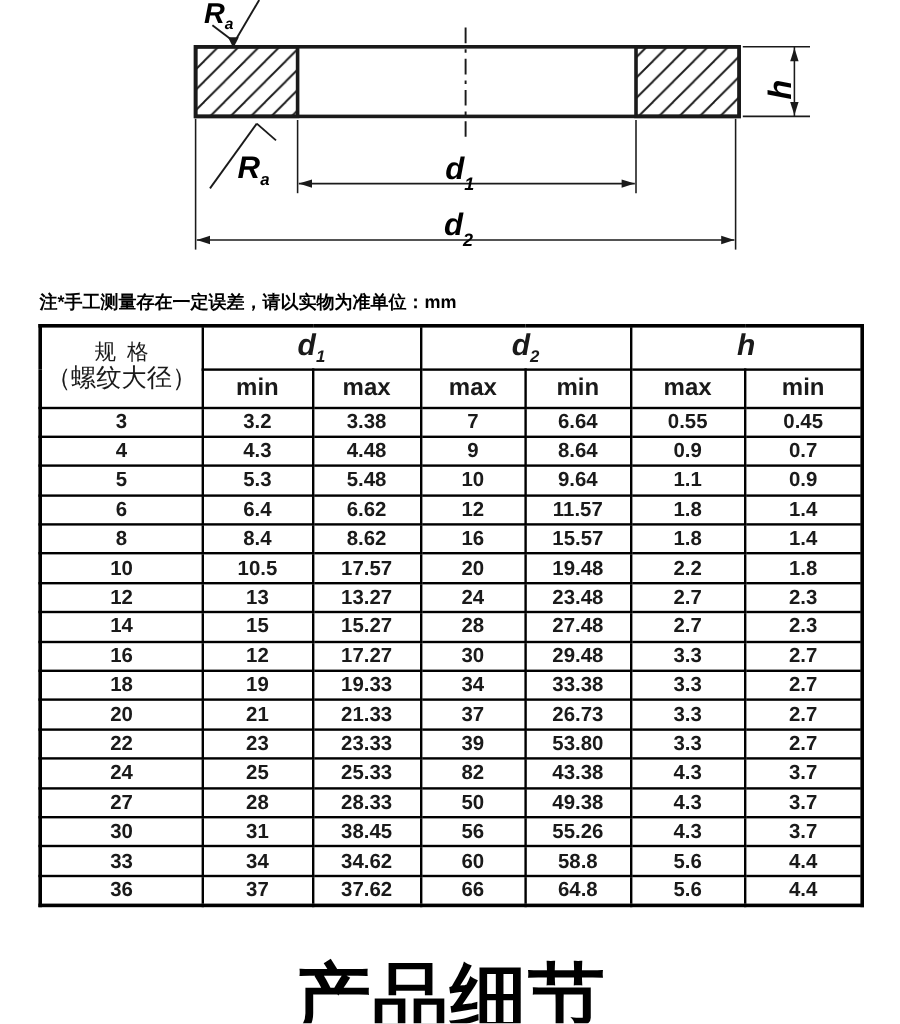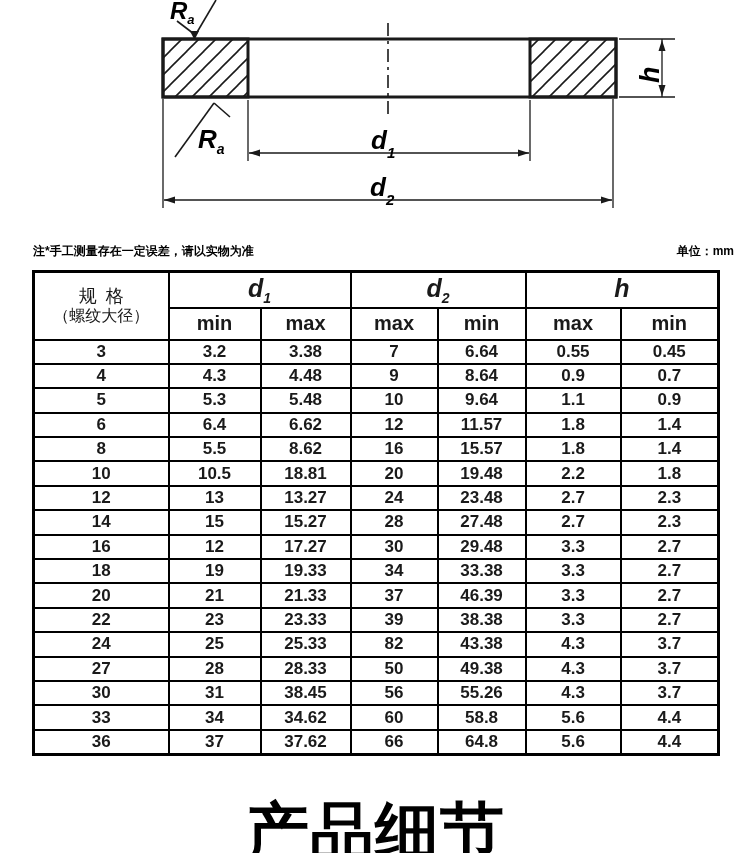--- a/index.html
+++ b/index.html
@@ -14,22 +14,22 @@
     font-family: "Liberation Sans", "DejaVu Sans", sans-serif;
   }
 
   
   .drawing-wrap { position: absolute; top: 0; left: 0; width: 750px; height: 238px; }
 
   
   .note-row {
     position: absolute;
     top: 243px; left: 33px; right: 16px;
-    display: flex; justify-content: space-between; align-items: flex-end;
-    font-size: 12px; font-weight: 600; color: #000;
+    display: flex; justify-content: flex-start; align-items: flex-end;
+    font-size: 15px; font-weight: 600; color: #000;
   }
 
   
   table.spec {
     position: absolute;
     top: 270px; left: 32px;
     width: 687px;
     border-collapse: collapse;
     table-layout: fixed;
     border: 3px solid #000;
@@ -41,21 +41,21 @@
     padding: 0;
     vertical-align: middle;
     overflow: hidden;
     white-space: nowrap;
   }
   tr.group-row { height: 36px; }
   tr.sub-row { height: 32px; }
   tbody tr { height: 24.4px; }
   th.spec-col { font-weight: normal; }
   .spec-line1 { font-size: 18px; letter-spacing: 9px; text-indent: 9px; line-height: 1.2; font-family: Liberation Serif, serif; }
-  .spec-line2 { font-size: 16px; line-height: 1.15; }
+  .spec-line2 { font-size: 21px; line-height: 1.15; }
   th.group-th { font-size: 25px; font-style: italic; font-weight: bold; }
   th.group-th sub { font-size: 14px; font-style: italic; }
   th.sub-th { font-size: 20px; font-weight: bold; }
   tbody td { font-size: 17px; font-weight: bold; }
 
   
   .footer-title {
     position: absolute;
     top: 800px; left: 0; width: 750px;
     text-align: center;
@@ -204,32 +204,32 @@
           <td>6.4</td>
           <td>6.62</td>
           <td>12</td>
           <td>11.57</td>
           <td>1.8</td>
           <td>1.4</td>
         </tr>
 
         <tr>
           <td>8</td>
-          <td>5.5</td>
+          <td>8.4</td>
           <td>8.62</td>
           <td>16</td>
           <td>15.57</td>
           <td>1.8</td>
           <td>1.4</td>
         </tr>
 
         <tr>
           <td>10</td>
           <td>10.5</td>
-          <td>18.81</td>
+          <td>17.57</td>
           <td>20</td>
           <td>19.48</td>
           <td>2.2</td>
           <td>1.8</td>
         </tr>
 
         <tr>
           <td>12</td>
           <td>13</td>
           <td>13.27</td>
@@ -267,31 +267,31 @@
           <td>33.38</td>
           <td>3.3</td>
           <td>2.7</td>
         </tr>
 
         <tr>
           <td>20</td>
           <td>21</td>
           <td>21.33</td>
           <td>37</td>
-          <td>46.39</td>
+          <td>26.73</td>
           <td>3.3</td>
           <td>2.7</td>
         </tr>
 
         <tr>
           <td>22</td>
           <td>23</td>
           <td>23.33</td>
           <td>39</td>
-          <td>38.38</td>
+          <td>53.80</td>
           <td>3.3</td>
           <td>2.7</td>
         </tr>
 
         <tr>
           <td>24</td>
           <td>25</td>
           <td>25.33</td>
           <td>82</td>
           <td>43.38</td>

